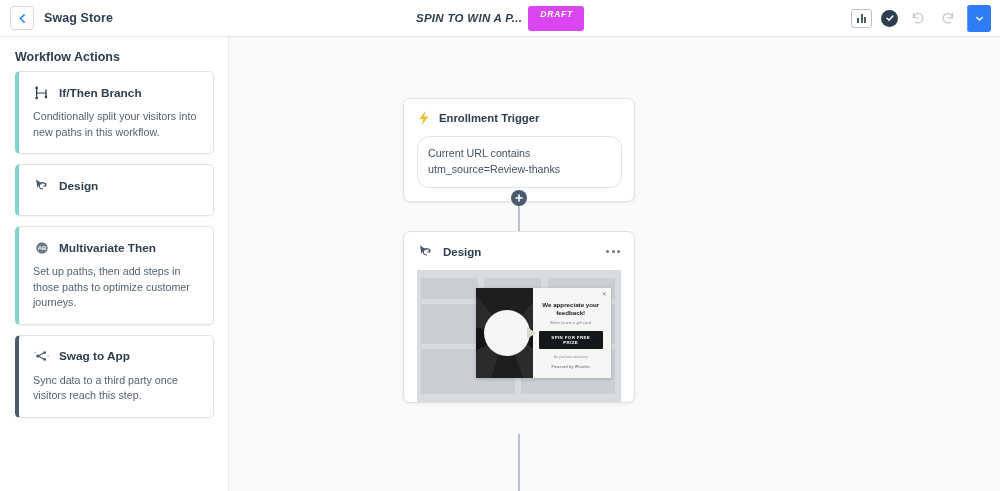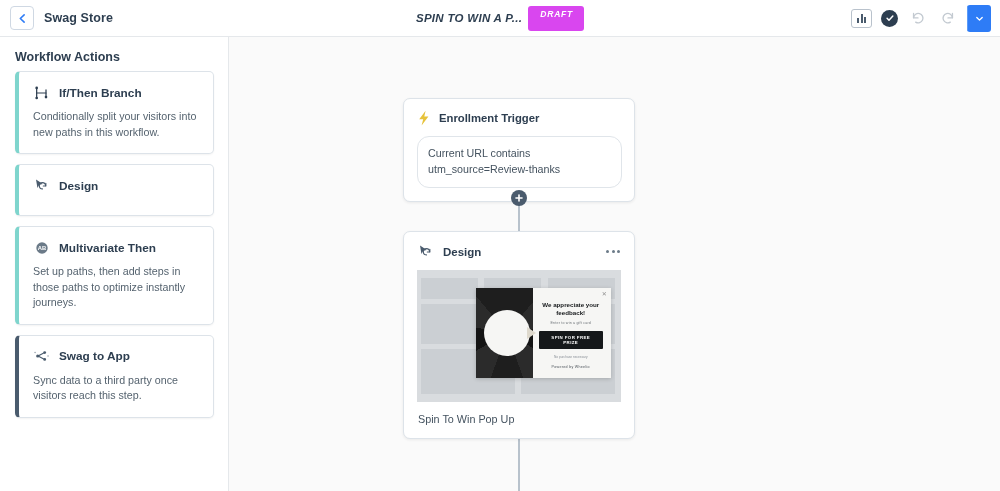--- a/index.html
+++ b/index.html
@@ -293,21 +293,21 @@
       <div class="action-card">
         <div class="ac-head">
           <span class="ac-icon">
             <svg width="16" height="16" viewBox="0 0 18 18">
               <circle cx="9" cy="9" r="6.4" fill="#6b7a88"></circle>
               <text x="9" y="11.4" font-size="6.6" fill="#ffffff" text-anchor="middle" font-family="Liberation Sans, sans-serif" font-weight="bold">AB</text>
             </svg>
           </span>
           <span class="ac-title">Multivariate Then</span>
         </div>
-        <div class="ac-desc">Set up paths, then add steps in those paths to optimize instantly journeys.</div>
+        <div class="ac-desc">Set up paths, then add steps in those paths to optimize customer journeys.</div>
       </div>
 
       <div class="action-card slate">
         <div class="ac-head">
           <span class="ac-icon">
             <svg width="16" height="16" viewBox="0 0 18 18">
               <line x1="4.5" y1="9" x2="11" y2="5.6" stroke="#4a5b6d" stroke-width="1.2"></line>
               <line x1="4.5" y1="9" x2="11" y2="12.4" stroke="#4a5b6d" stroke-width="1.2"></line>
               <circle cx="4.2" cy="9" r="1.8" fill="#4a5b6d"></circle>
               <circle cx="12" cy="5.2" r="1.6" fill="#4a5b6d"></circle>
@@ -387,19 +387,18 @@
                 <span class="pv-close">✕</span>
                 <div class="pv-h">We appreciate your feedback!</div>
                 <div class="pv-sub">Enter to win a gift card</div>
                 <div class="pv-cta">SPIN FOR FREE PRIZE</div>
                 <div class="pv-fine">No purchase necessary</div>
                 <div class="pv-foot">Powered by Wheelio</div>
               </div>
             </div>
           </div>
 
-          <div class="nd-caption">Spin To Win Pop Up</div>
         </div>
 
       </div>
     </div>
   </div>
 </div>
 
 </body></html>

